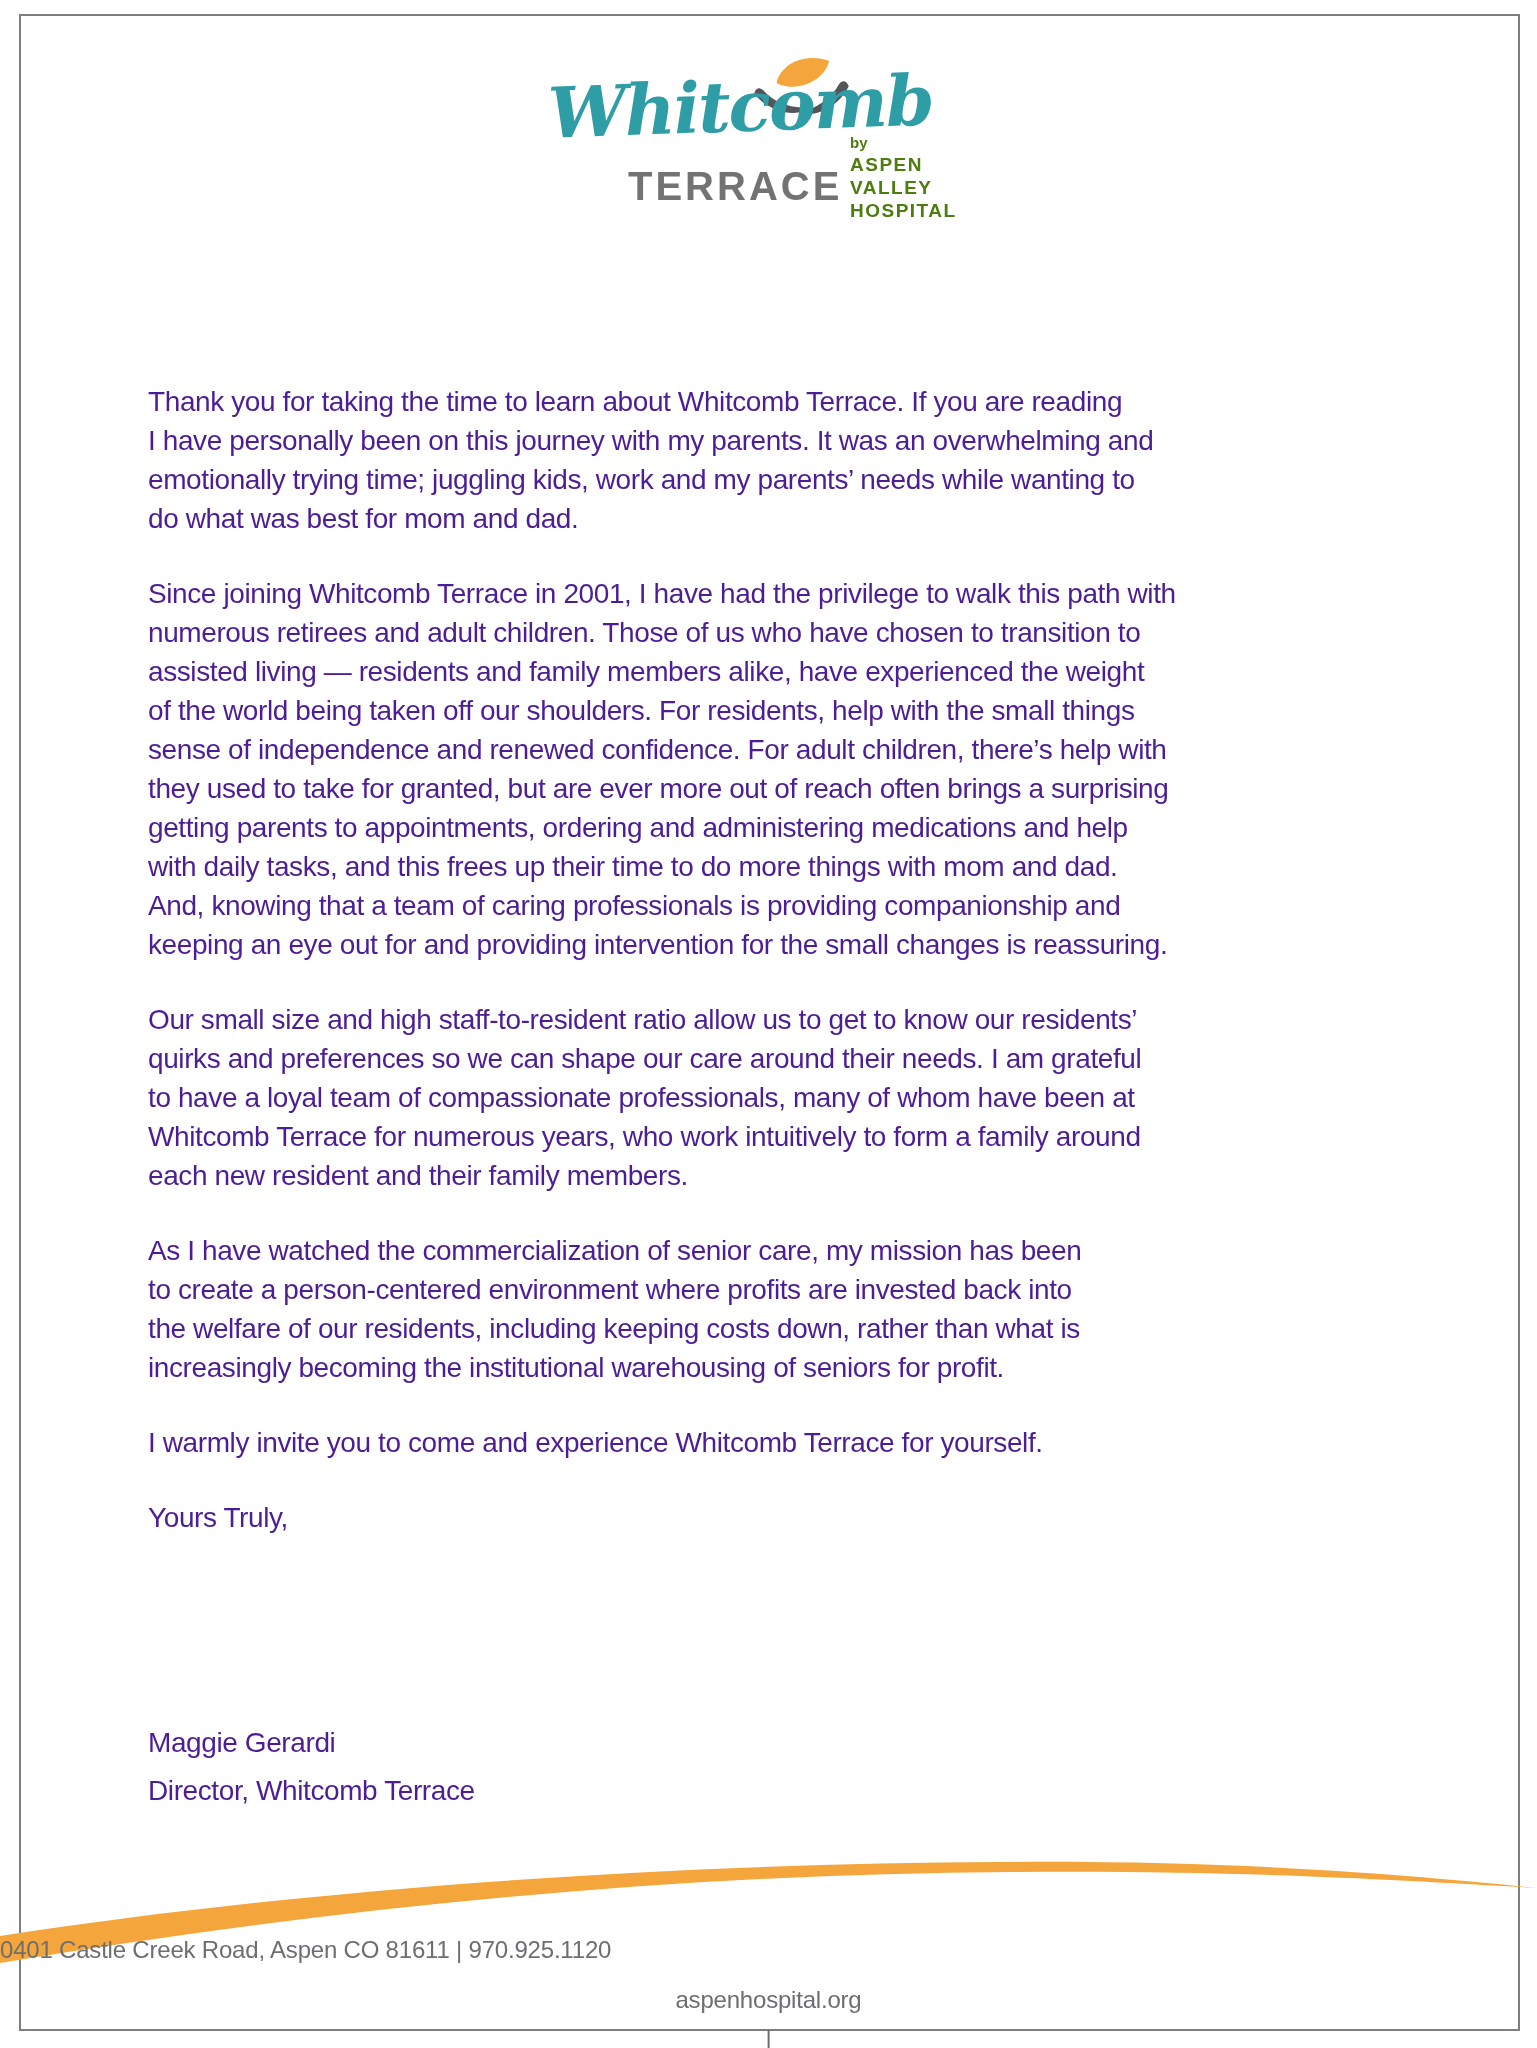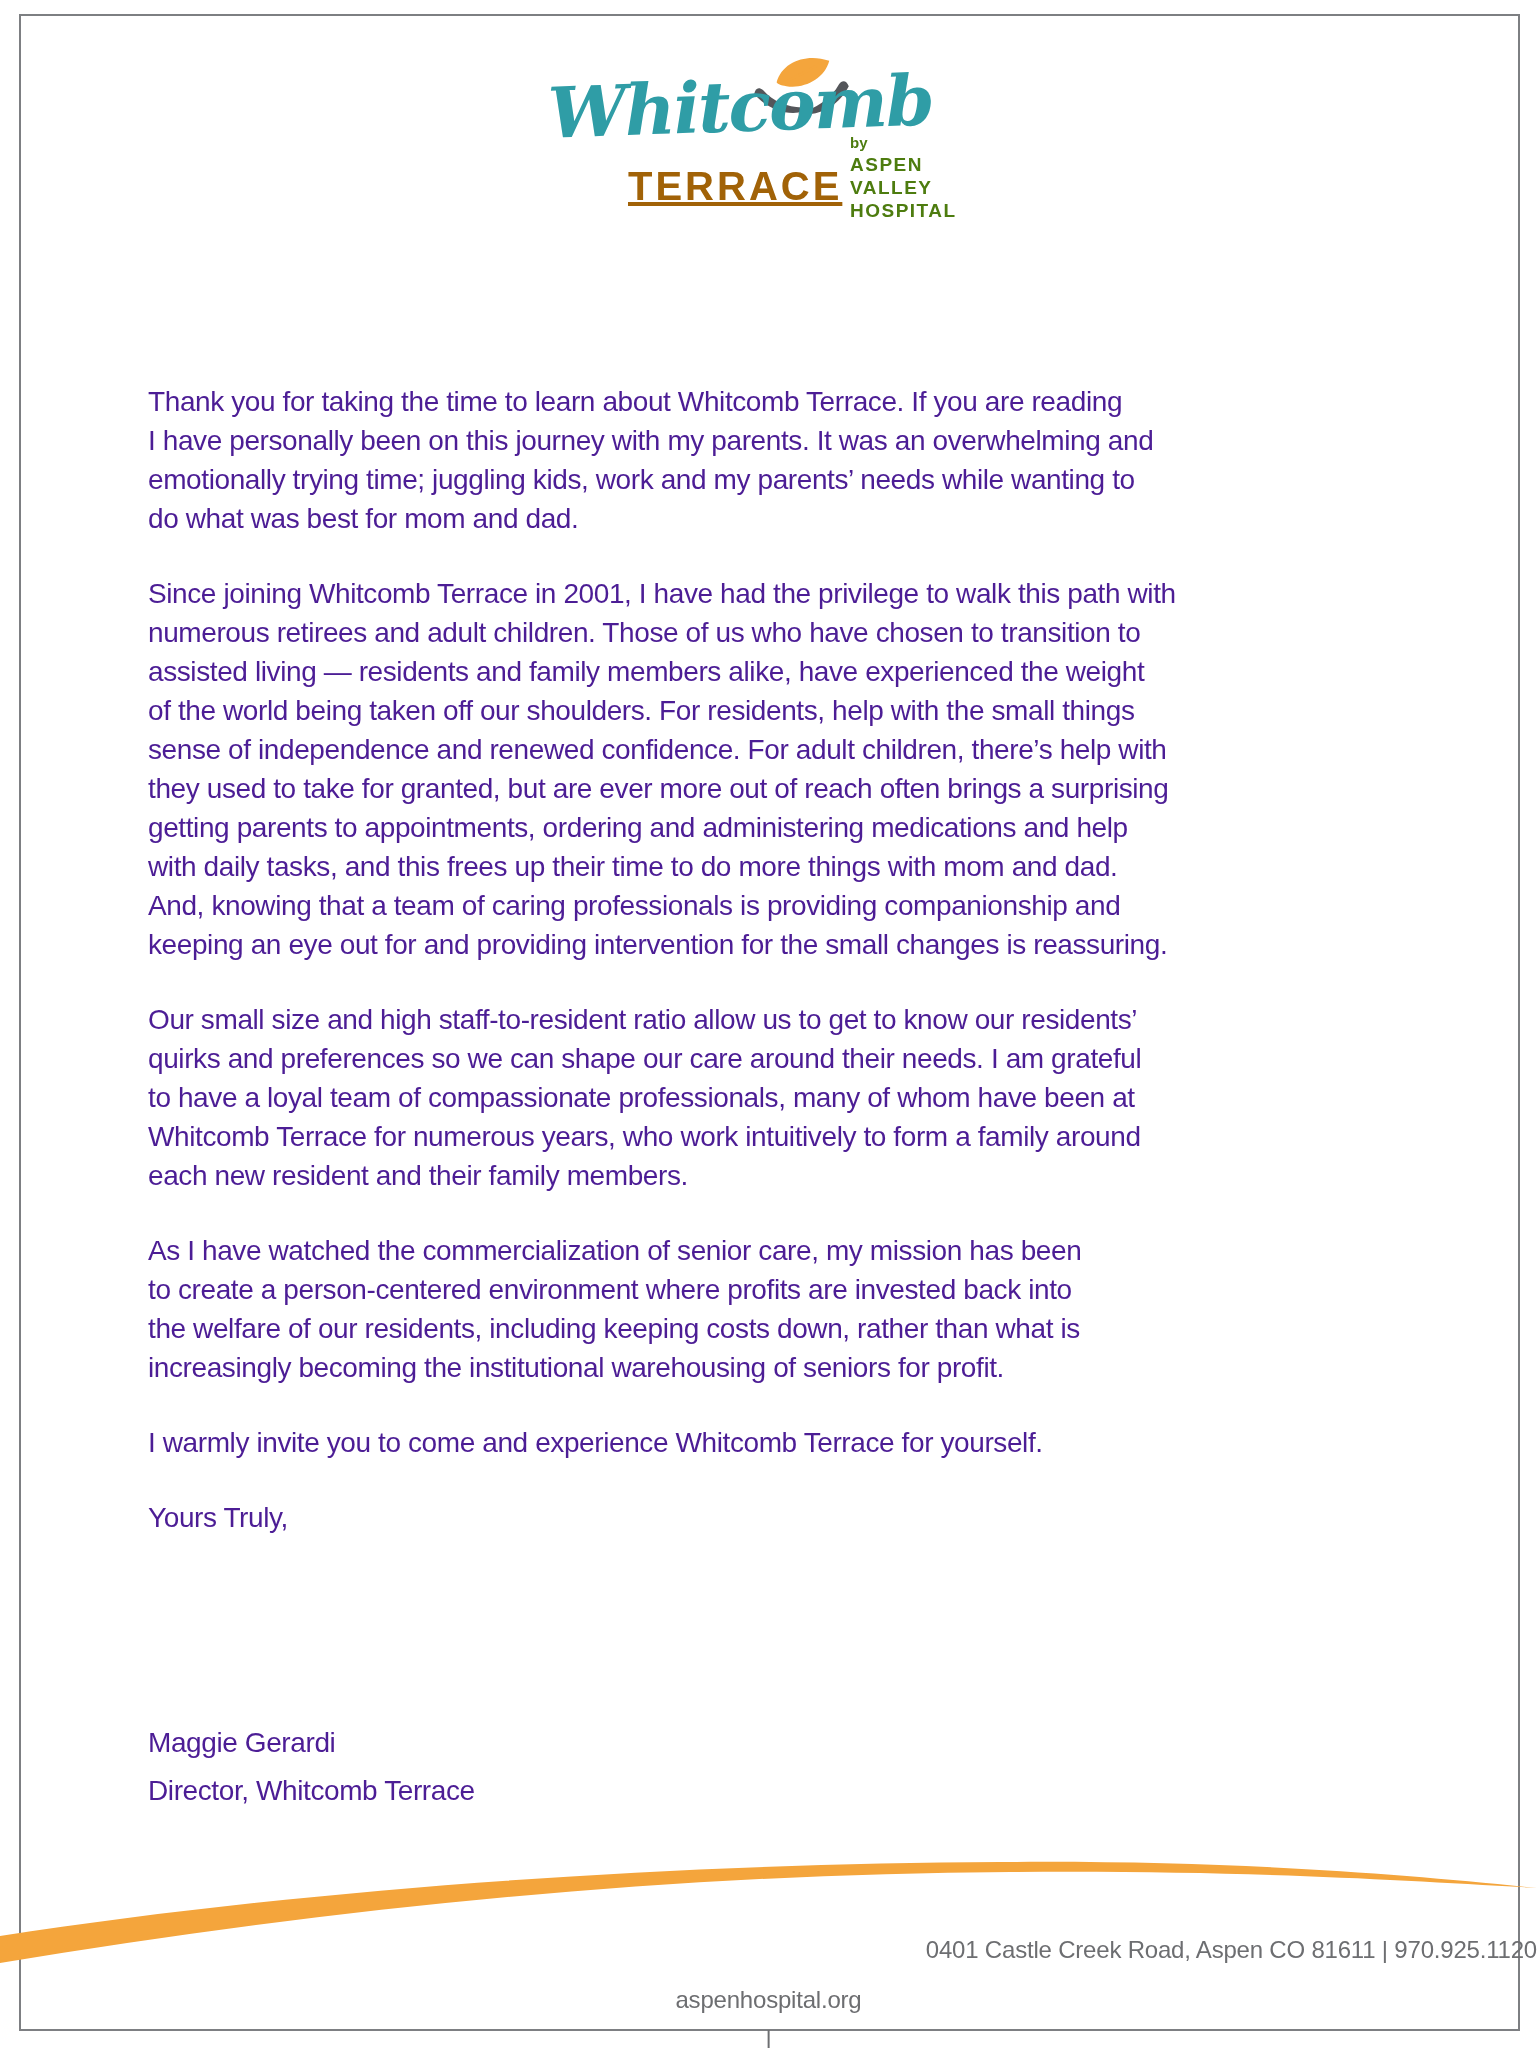--- a/index.html
+++ b/index.html
@@ -25,21 +25,21 @@
     font-family:"DejaVu Serif",serif;
     font-style:italic;font-weight:bold;
     font-size:70px;line-height:1;
     letter-spacing:-2px;
     color:#2f9da6;
     transform:rotate(-2deg);
   }
   .logo-caps{
     position:absolute;left:628px;top:164px;
     font-size:40px;font-weight:bold;
-    letter-spacing:3px;color:#a16207;text-decoration:underline;
+    letter-spacing:3px;color:#737373;
   }
   .logo-byline{position:absolute;left:850px;top:134px;color:#4d7c0f;}
   .logo-by{font-size:15px;font-weight:600;display:block;margin-bottom:2px;}
   .logo-byline-line{font-size:19px;font-weight:600;letter-spacing:1.5px;line-height:23px;}
 
   
   .letter{
     position:absolute;left:148px;top:382px;width:990px;
     color:#4c1d95;
     font-size:28px;letter-spacing:-0.4px;
@@ -47,21 +47,21 @@
   .para{margin:0 0 36px 0;}
   .line{line-height:39px;white-space:nowrap;}
   .closing{line-height:39px;margin-bottom:0;}
   .sig-space{height:178px;}
   .sig-line{line-height:40px;white-space:nowrap;margin-top:8px;}
 
   
   .swoosh{position:absolute;left:0;top:1838px;width:1537px;height:125px;display:block;}
   .footer-address{
     position:absolute;left:0;top:1936px;width:100%;
-    text-align:right;
+    text-align:left;
     color:#6d6e71;font-size:24px;font-weight:500;letter-spacing:-0.2px;
   }
   .footer-line2{
     position:absolute;left:0;top:1986px;width:100%;
     display:flex;justify-content:space-between;align-items:center;gap:11px;
     color:#6d6e71;font-size:24px;font-weight:500;letter-spacing:-0.2px;flex-direction:column;
   }
   .social-icon{
     width:26px;height:26px;border-radius:5px;
     background:#414042;display:inline-flex;

